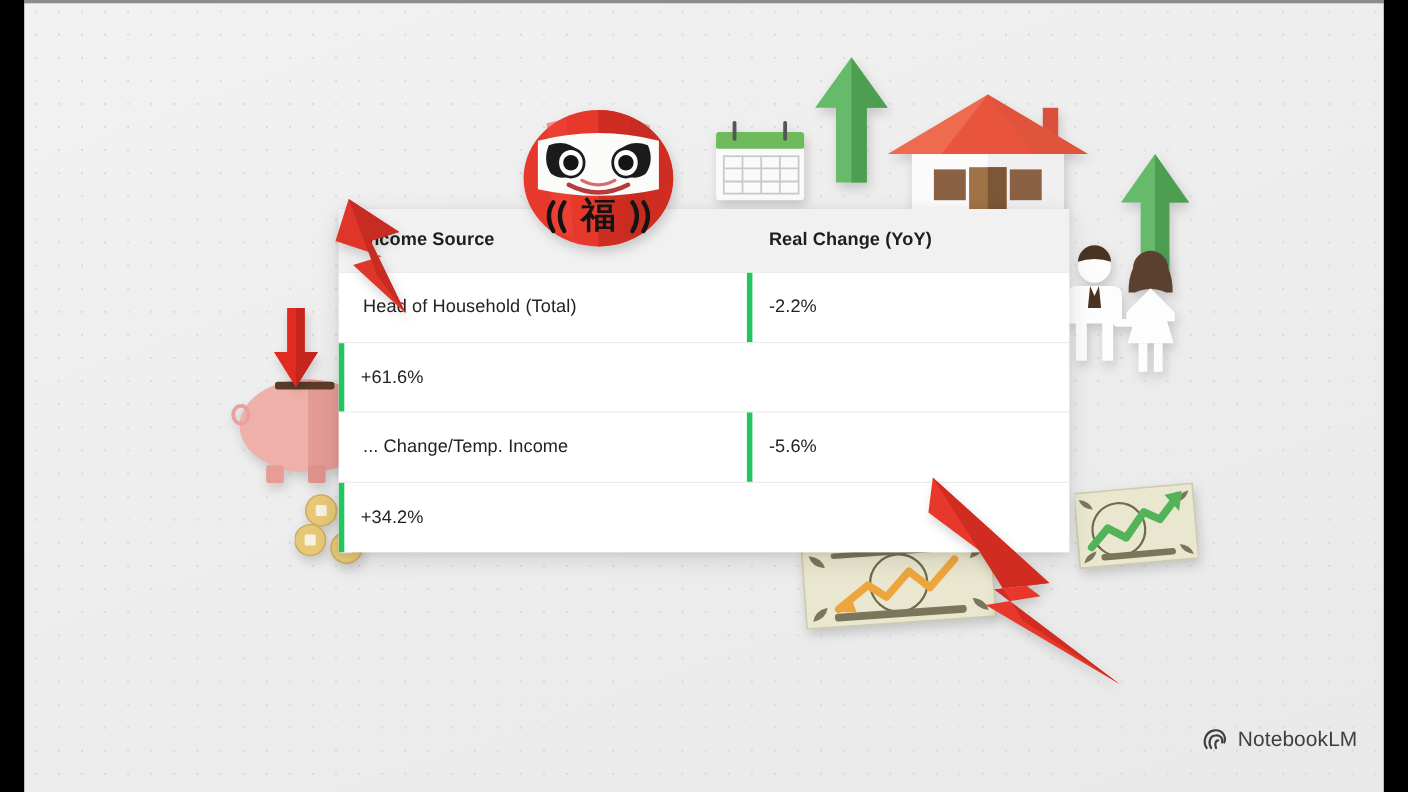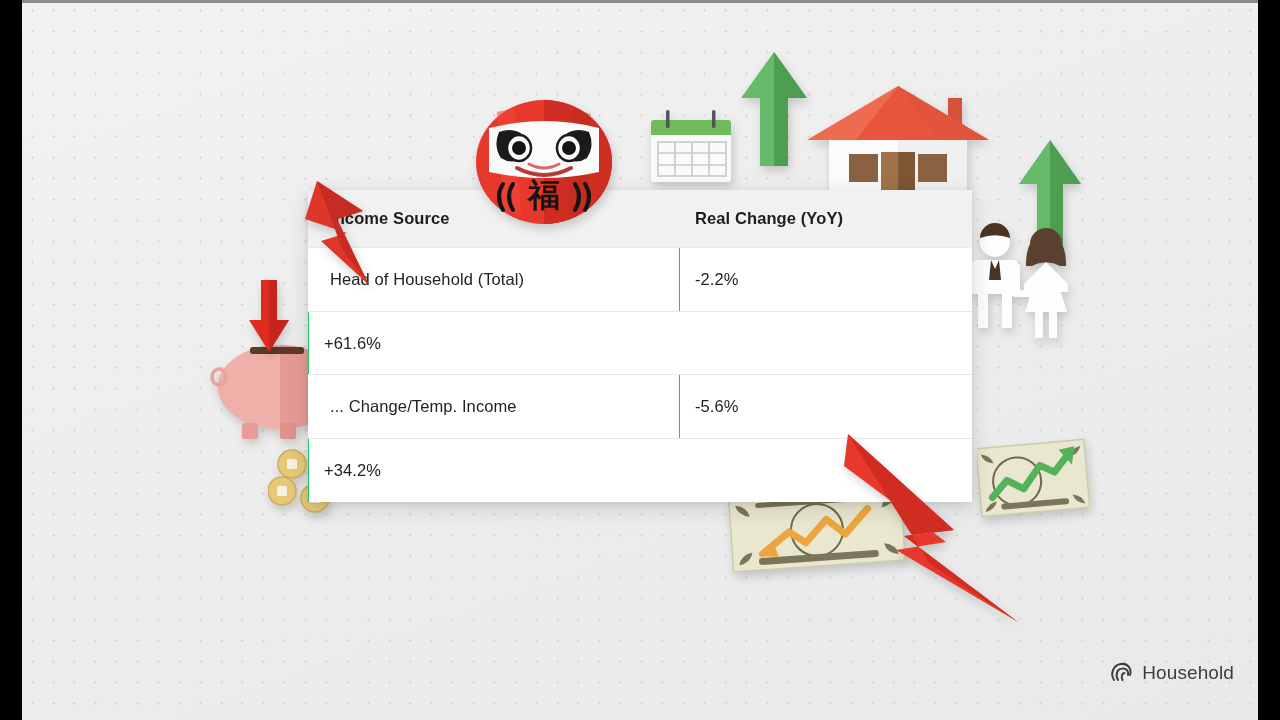--- a/index.html
+++ b/index.html
@@ -56,21 +56,21 @@
   .t-row:first-of-type { border-top: 1px solid #e4e4e4; }
   .c-src {
     width: 371px; height: 100%;
     display: flex; align-items: center;
     padding-left: 22px;
   }
   .c-val {
     flex: 1; height: 100%;
     display: flex; align-items: center;
     padding-left: 15px;
-    border-left: 1px solid #22c55e;
+    border-left: 5px solid #22c55e;
   }
   .t-head .c-src, .t-head .c-val { border-left-color: transparent; }
   .th-txt {
     font-size: 16.5px; font-weight: 700; color: #1e1e1e;
     letter-spacing: .1px;
   }
   .td-txt {
     font-size: 16.5px; font-weight: 400; color: #232323;
     letter-spacing: .1px;
   }
@@ -327,19 +327,19 @@
       <path d="M6 2 L112 98 L62 104 L176 190 L54 118 L104 110 L2 34 Z" fill="#e8382b"></path>
       <path d="M6 2 L112 98 L62 104 L176 190 L88 132 Z" fill="#d02c21"></path>
     </svg>
 
     <div id="brand">
       <svg width="24" height="22" viewBox="0 0 24 22">
         <path d="M4 18 C0 12 3 3 11 2 C18 1 22 7 20 13" fill="none" stroke="#3c4043" stroke-width="2" stroke-linecap="round"></path>
         <path d="M8 18 C5 13 7 7 12 6.5 C16 6 19 9 18 13" fill="none" stroke="#3c4043" stroke-width="2" stroke-linecap="round"></path>
         <path d="M12.5 18 C11 15 12 11 14.5 11" fill="none" stroke="#3c4043" stroke-width="2" stroke-linecap="round"></path>
       </svg>
-      <span id="brand-text">Household</span>
+      <span id="brand-text">NotebookLM</span>
     </div>
 
   </div>
 
   <div id="topline"></div>
 </div>
 
 </body></html>

